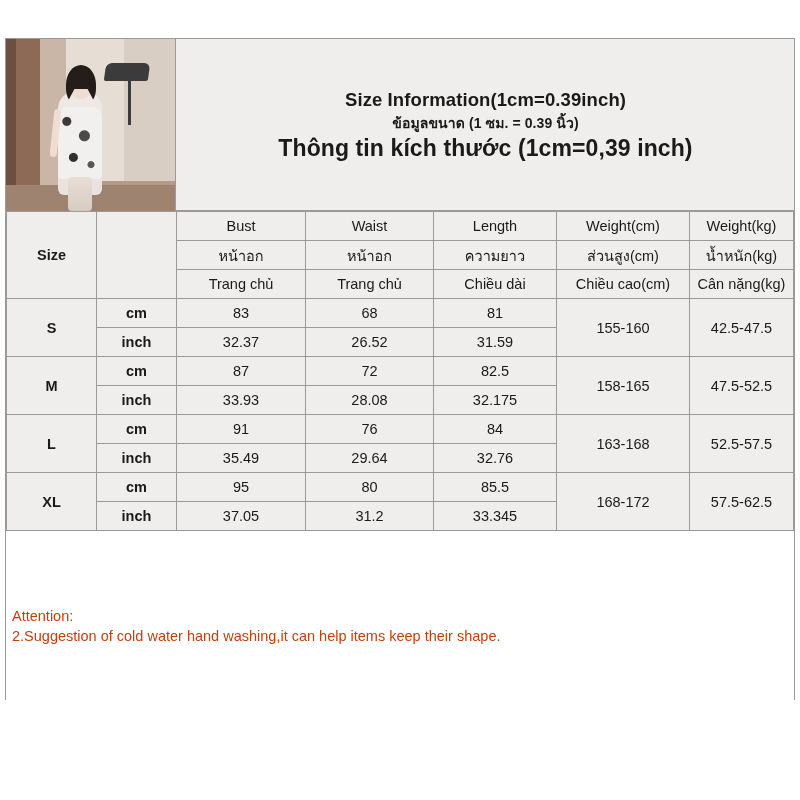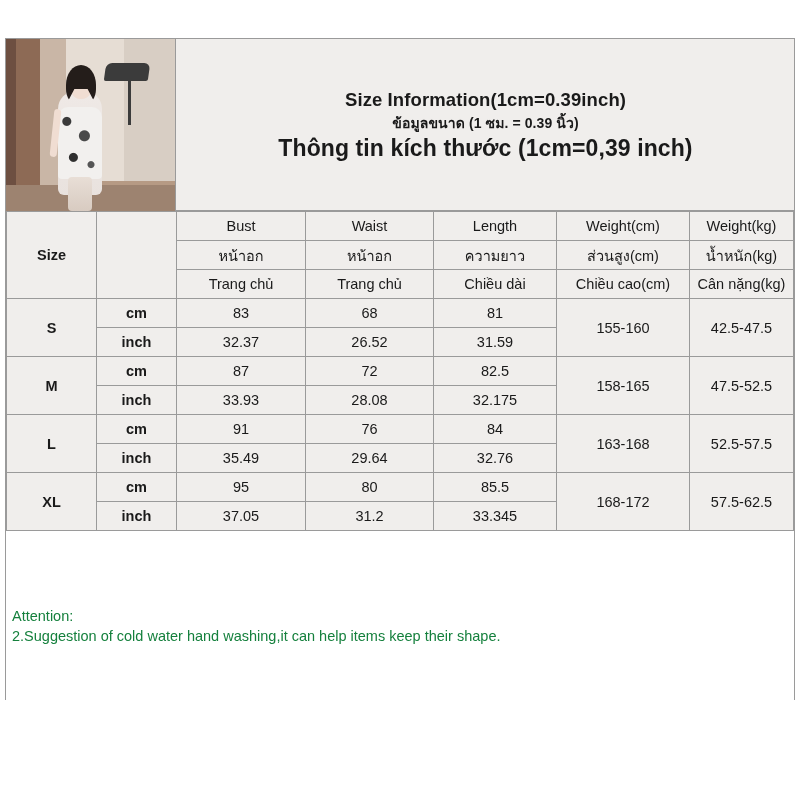--- a/index.html
+++ b/index.html
@@ -162,21 +162,21 @@
     position: absolute;
     left: 0; top: 562px;
     width: 788px; height: 99px;
     background: #ffffff;
     padding: 6px 8px 0 6px;
   }
   .attention p {
     margin: 0 0 1px 0;
     font-size: 14.5px;
     line-height: 1.33;
-    color: #15803d;
+    color: #c2410c;
   }
 </style>
 </head>
 <body>
 
 <div id="sheet">
   <div class="outer-frame">
 
     <div class="header-band">
       <div class="photo-cell">

